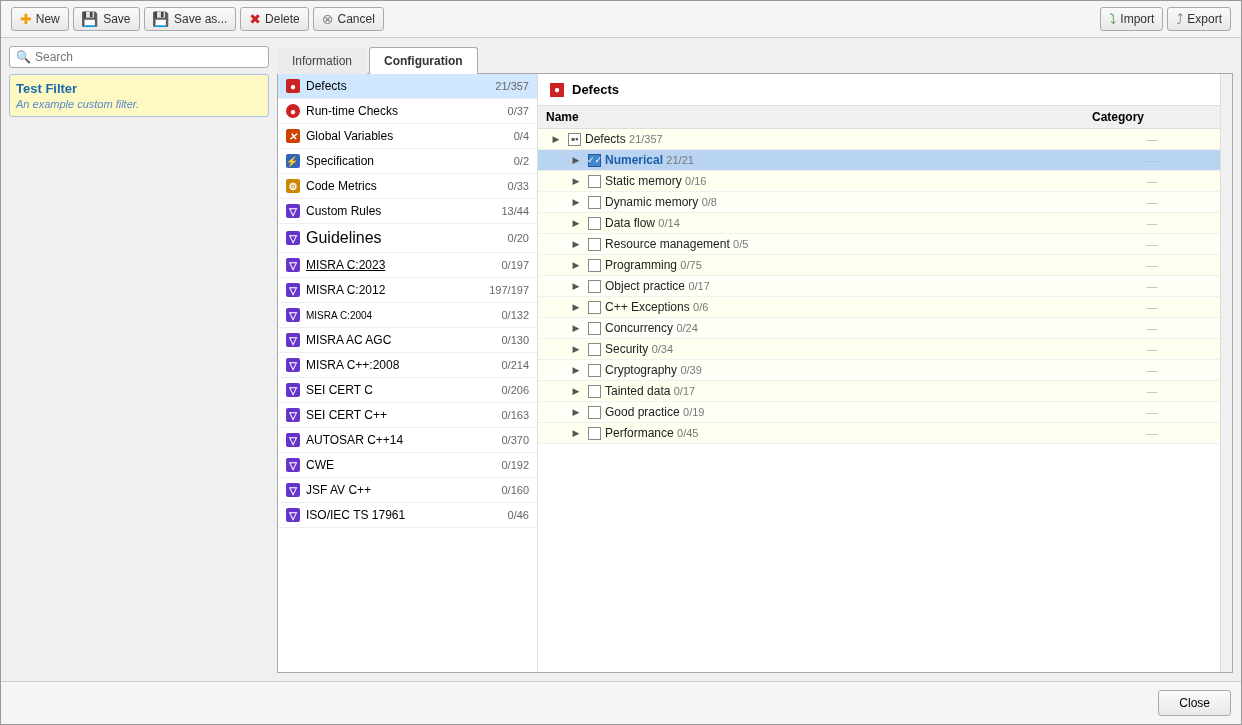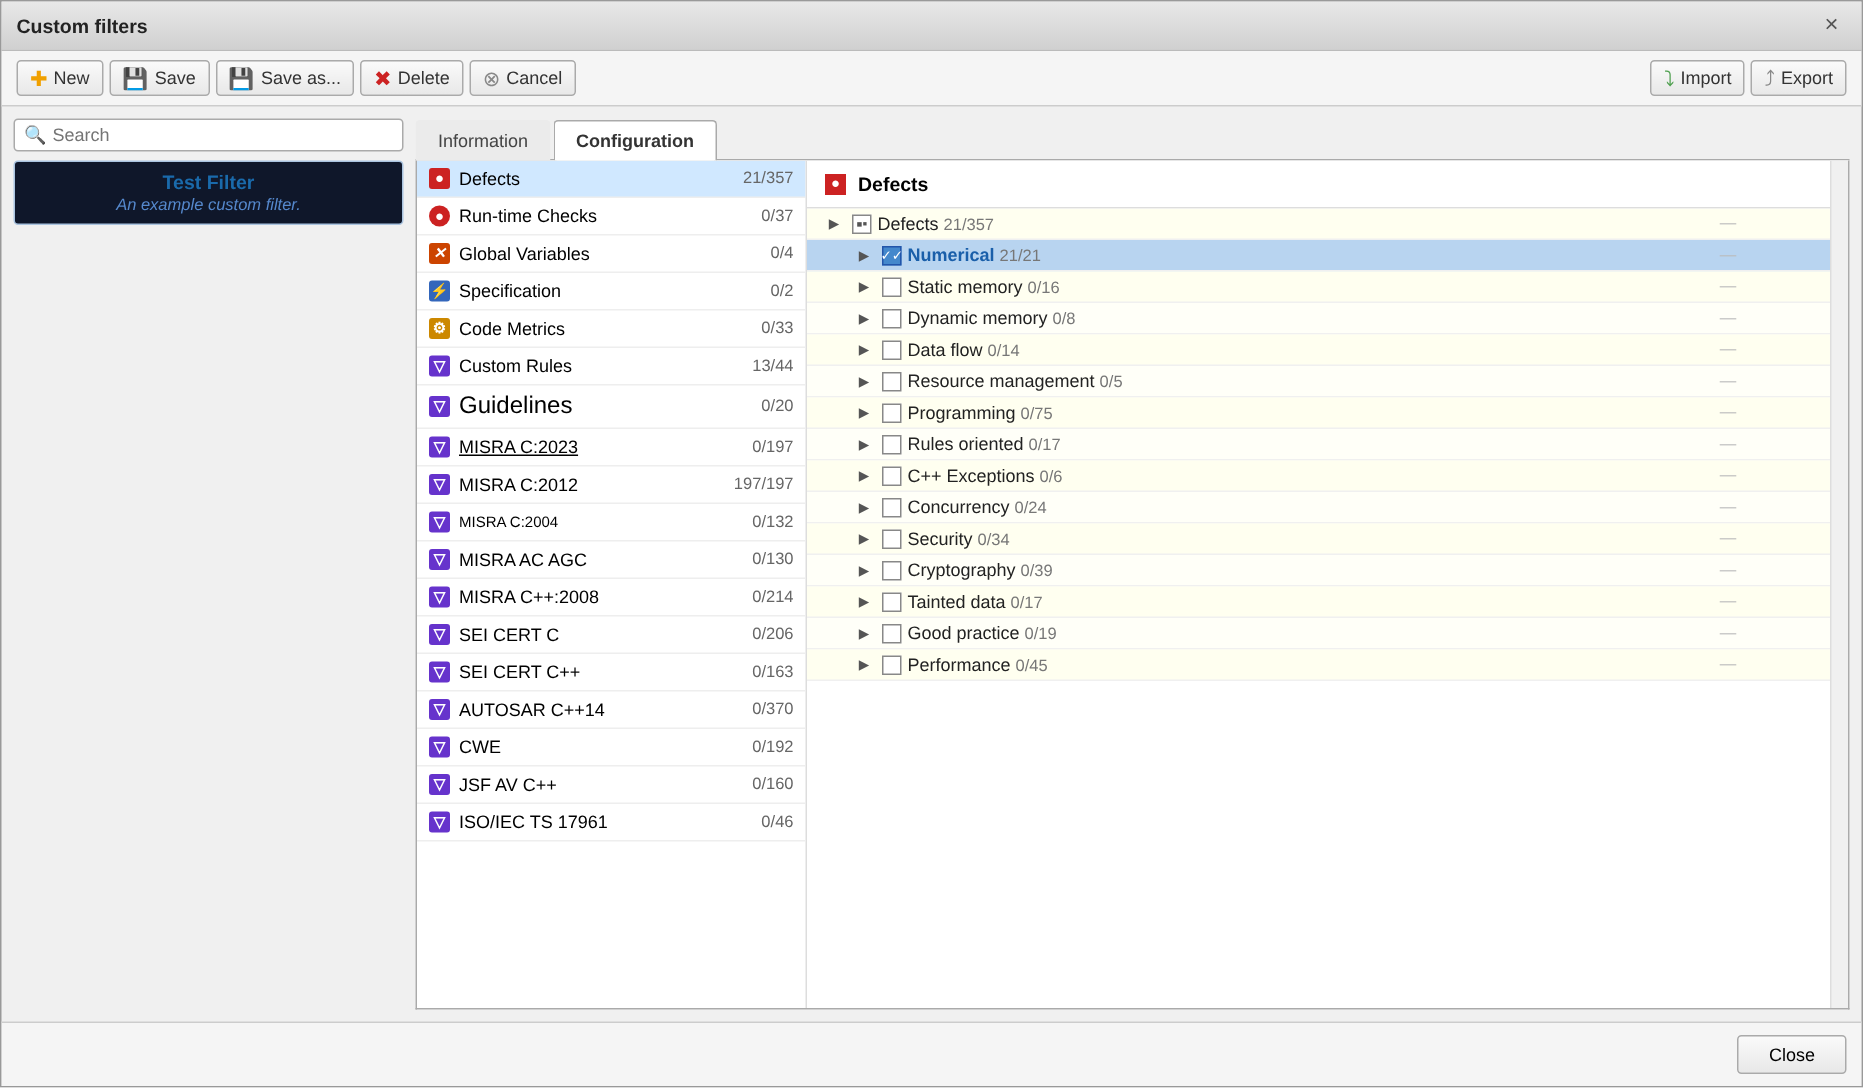--- a/index.html
+++ b/index.html
@@ -109,25 +109,24 @@
       border: none;
       outline: none;
       font-size: 12px;
       width: 100%;
       background: transparent;
     }
 
     .search-icon-svg { color: #888; font-size: 12px; }
 
     .filter-list {
-      background: #0f172a;
+      background: #fef9c3;
       border: 1px solid #aac4e0;
       border-radius: 3px;
       padding: 6px;
-      text-align: center;
     }
 
     .filter-item-name {
       font-size: 13px;
       font-weight: bold;
       color: #1a6aab;
       cursor: pointer;
     }
 
     .filter-item-desc {
@@ -389,24 +388,20 @@
     .tab-inactive {
       color: #444;
       background: #ebebeb;
     }
   </style>
 </head>
 <body>
 
 <div class="dialog">
 
-  <div class="title-bar">
-    <span class="title-bar-title">Custom filters</span>
-    <button class="close-btn">×</button>
-  </div>
 
   <div class="toolbar">
     <button class="toolbar-btn btn-new">
       <span class="btn-icon">✚</span>
       <span>New</span>
     </button>
     <button class="toolbar-btn btn-save">
       <span class="btn-icon">💾</span>
       <span>Save</span>
     </button>
@@ -586,20 +581,24 @@
               </div>
               <span class="category-count">0/46</span>
             </div>
           </div>
 
         <div class="detail-panel">
           <div class="detail-header">
             <div class="detail-icon">●</div>
             <span class="detail-title">Defects</span>
           </div>
+          <div class="tree-header">
+            <span class="tree-col-name">Name</span>
+            <span class="tree-col-category">Category</span>
+          </div>
           <div class="tree-panel" id="tree-panel">
           <div class="tree-row row-yellow" style="background: rgb(255, 255, 240);">
                 <div class="tree-row-content">
                   <span class="tree-indent" style="width: 0px; display: inline-block;"></span>
                   <span class="tree-arrow" style="font-size: 9px; color: rgb(85, 85, 85); margin-right: 2px;">▶</span>
                   <div class="tree-checkbox partial" style="background: white; border-color: rgb(136, 136, 136); color: rgb(85, 85, 85); font-size: 12px; display: flex; align-items: center; justify-content: center;">▪</div>
                   <span class="tree-label"><span>Defects </span><span class="count" style="color: rgb(119, 119, 119);">21/357</span></span>
                 </div>
                 <span class="tree-col-cat" style="color: rgb(187, 187, 187);">—</span>
               </div>
@@ -655,21 +654,21 @@
                   <div class="tree-checkbox empty" style="background: white; border-color: rgb(136, 136, 136); display: flex; align-items: center; justify-content: center;"></div>
                   <span class="tree-label"><span>Programming </span><span class="count" style="color: rgb(119, 119, 119);">0/75</span></span>
                 </div>
                 <span class="tree-col-cat" style="color: rgb(187, 187, 187);">—</span>
               </div>
               <div class="tree-row" style="background: rgb(255, 255, 248);">
                 <div class="tree-row-content">
                   <span class="tree-indent" style="width: 20px; display: inline-block;"></span>
                   <span class="tree-arrow" style="font-size: 9px; color: rgb(85, 85, 85); margin-right: 2px;">▶</span>
                   <div class="tree-checkbox empty" style="background: white; border-color: rgb(136, 136, 136); display: flex; align-items: center; justify-content: center;"></div>
-                  <span class="tree-label"><span>Rules oriented </span><span class="count" style="color: rgb(119, 119, 119);">0/17</span></span>
+                  <span class="tree-label"><span>Object practice </span><span class="count" style="color: rgb(119, 119, 119);">0/17</span></span>
                 </div>
                 <span class="tree-col-cat" style="color: rgb(187, 187, 187);">—</span>
               </div>
               <div class="tree-row row-yellow" style="background: rgb(255, 255, 240);">
                 <div class="tree-row-content">
                   <span class="tree-indent" style="width: 20px; display: inline-block;"></span>
                   <span class="tree-arrow" style="font-size: 9px; color: rgb(85, 85, 85); margin-right: 2px;">▶</span>
                   <div class="tree-checkbox empty" style="background: white; border-color: rgb(136, 136, 136); display: flex; align-items: center; justify-content: center;"></div>
                   <span class="tree-label"><span>C++ Exceptions </span><span class="count" style="color: rgb(119, 119, 119);">0/6</span></span>
                 </div>

